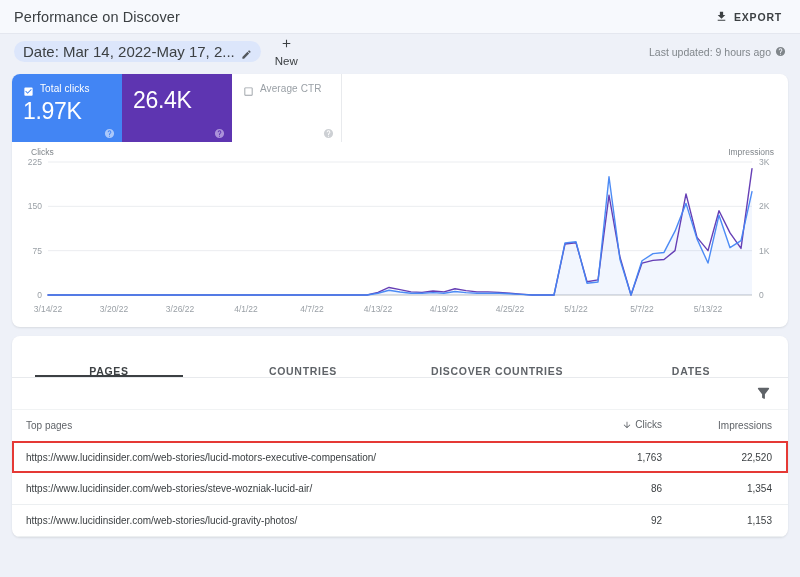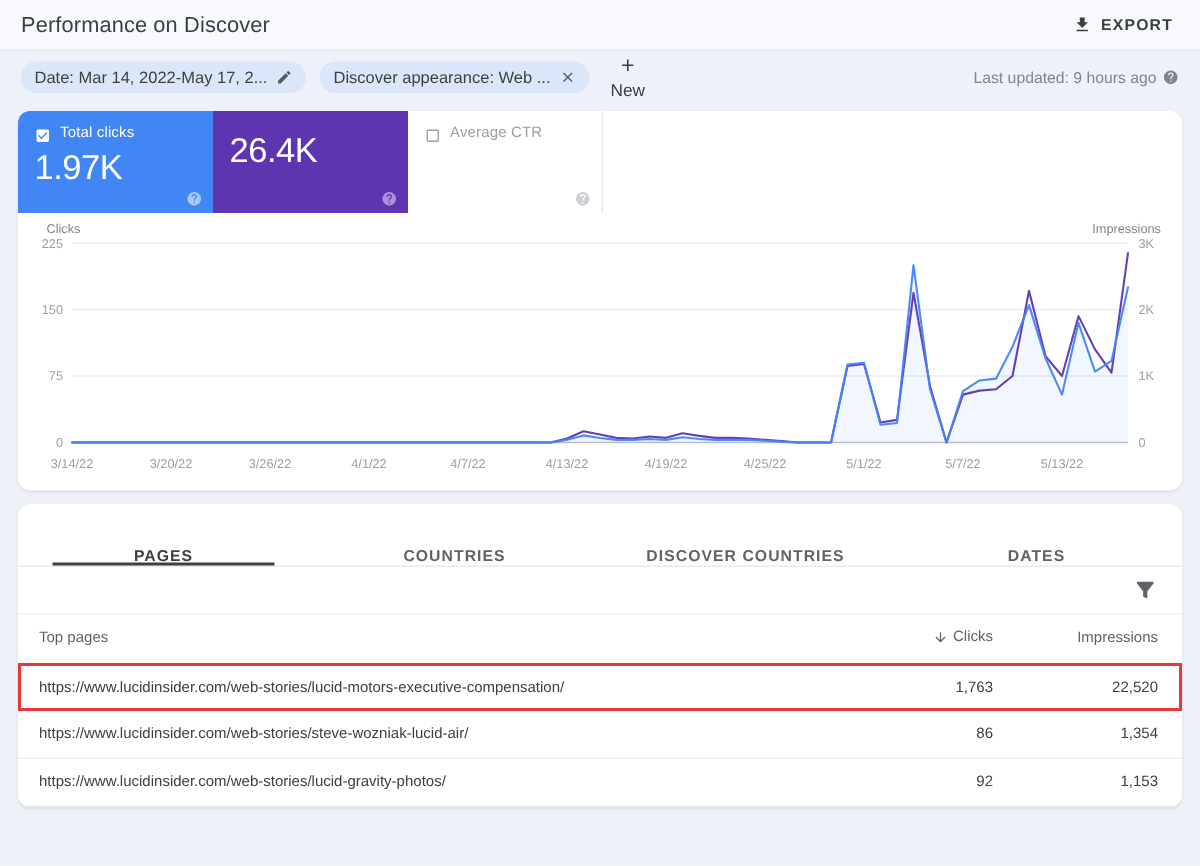--- a/index.html
+++ b/index.html
@@ -34,21 +34,21 @@
   
   .filterbar {
     height: 35px; background: #eef1f8;
     display: flex; align-items: center; padding: 0 14px;
     position: relative;
   }
   .chip {
     display: inline-flex; align-items: center; gap: 6px;
     height: 21px; padding: 0 9px;
     background: #dce6fb; color: #3c4043;
-    border-radius: 11px; font-size: 11px;
+    border-radius: 11px; font-size: 15px;
     white-space: nowrap; cursor: pointer;
     margin-right: 9px;
   }
   .chip .pencil-icon, .chip .close-icon { width: 11px; height: 11px; opacity: .85; display:block; }
   .newbtn {
     display: inline-flex; align-items: center; gap: 5px;
     font-size: 11.5px; color: #3c4043; cursor: pointer; padding: 3px 5px; flex-direction: column;
   }
   .plus-icon { width: 13px; height: 13px; display:block; }
   .lastupd {
@@ -63,21 +63,21 @@
     margin: 5px 12px 0 12px;
     background: #fff;
     border-radius: 8px;
     box-shadow: 0 1px 2px rgba(60,64,67,.12);
     overflow: hidden;
     position: relative;
   }
   .cards { display: flex; height: 68px; }
   .card {
     position: relative;
-    width: 130px; height: 68px;
+    width: 110px; height: 68px;
     padding: 9px 1px 0 11px;
     cursor: pointer;
   }
   .card.clicks { background: #4285f4; }
   .card.impr { background: #5e35b1; }
   .card.ctr { background: #fff; border-right: 1px solid #e8eaed; }
   .card-top { display: flex; align-items: center; gap: 6px; }
   .cbox { width: 11px; height: 11px; display:block; flex: 0 0 auto; }
   .card-label { font-size: 10px; letter-spacing: .1px; }
   .card.clicks .card-label, .card.impr .card-label { color: #fff; }
@@ -158,28 +158,20 @@
       <span>EXPORT</span>
     </div>
   </div>
 
   <div class="filterbar">
     <div class="chip">
       <span>Date: Mar 14, 2022-May 17, 2...</span>
       <span class="pencil-icon">
         <svg viewBox="0 0 24 24" width="11" height="11">
             <path fill="#3c4043" d="M3 17.25V21h3.75L17.81 9.94l-3.75-3.75L3 17.25zM20.71 7.04a1 1 0 0 0 0-1.41l-2.34-2.34a1 1 0 0 0-1.41 0l-1.83 1.83 3.75 3.75 1.83-1.83z"></path>
-          </svg>
-      </span>
-    </div>
-    <div class="chip">
-      <span>Discover appearance: Web ...</span>
-      <span class="close-icon">
-        <svg viewBox="0 0 24 24" width="11" height="11">
-            <path fill="#3c4043" d="M19 6.41 17.59 5 12 10.59 6.41 5 5 6.41 10.59 12 5 17.59 6.41 19 12 13.41 17.59 19 19 17.59 13.41 12z"></path>
           </svg>
       </span>
     </div>
     <div class="newbtn">
       <span class="plus-icon">
         <svg viewBox="0 0 24 24" width="13" height="13">
             <path fill="#3c4043" d="M19 13h-6v6h-2v-6H5v-2h6V5h2v6h6v2z"></path>
           </svg>
       </span>
       <span>New</span>

